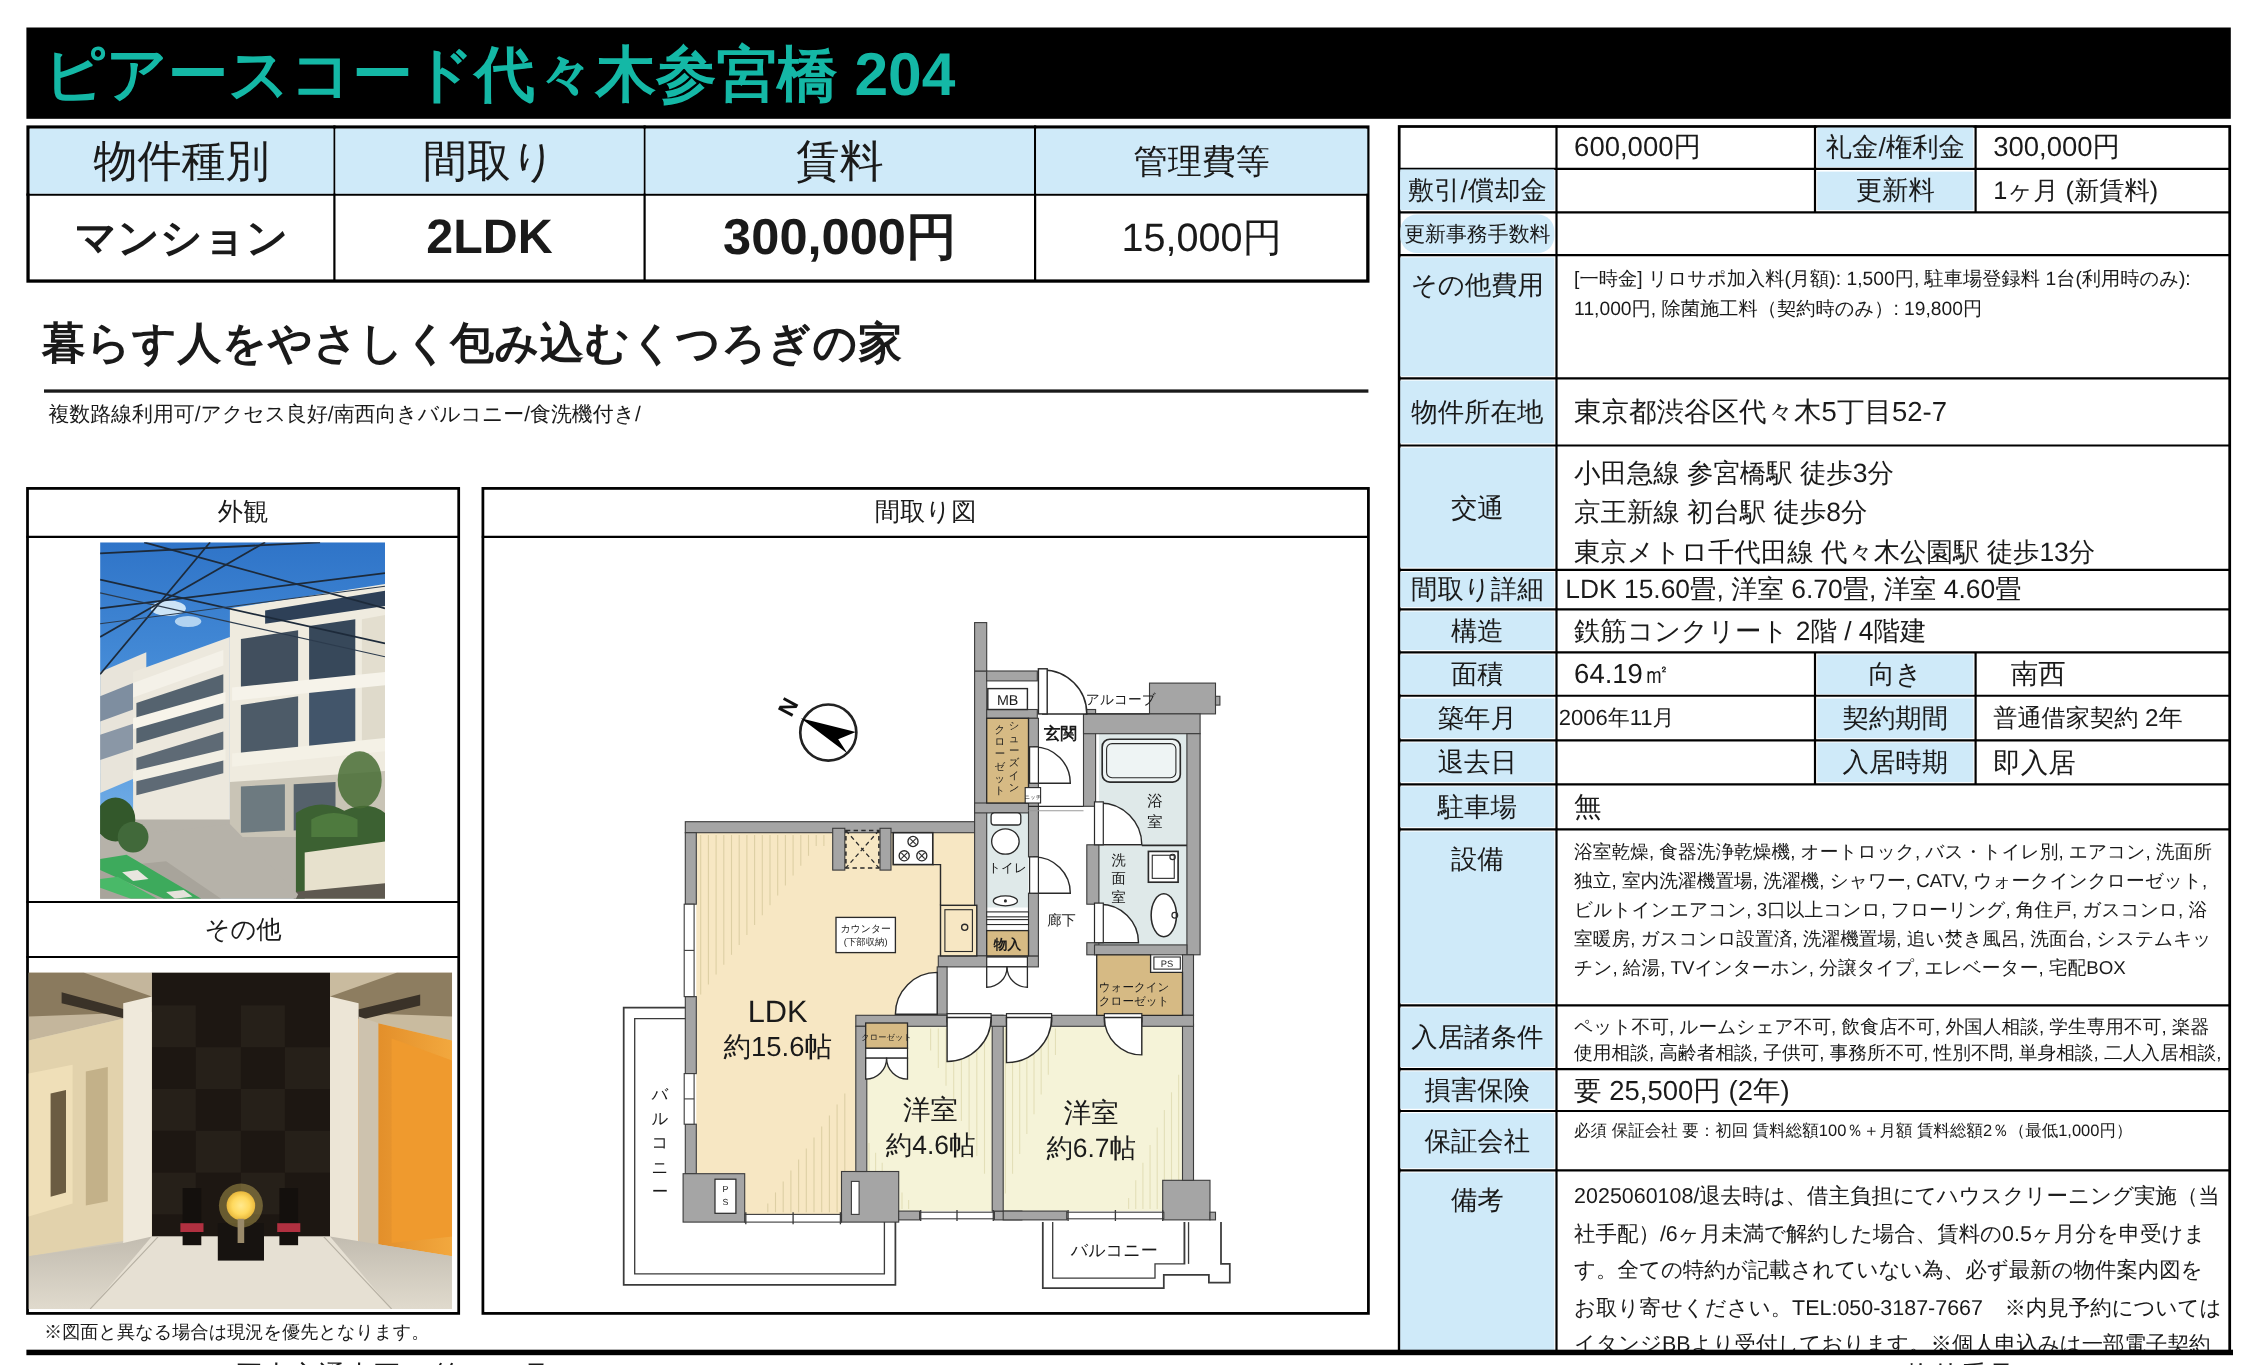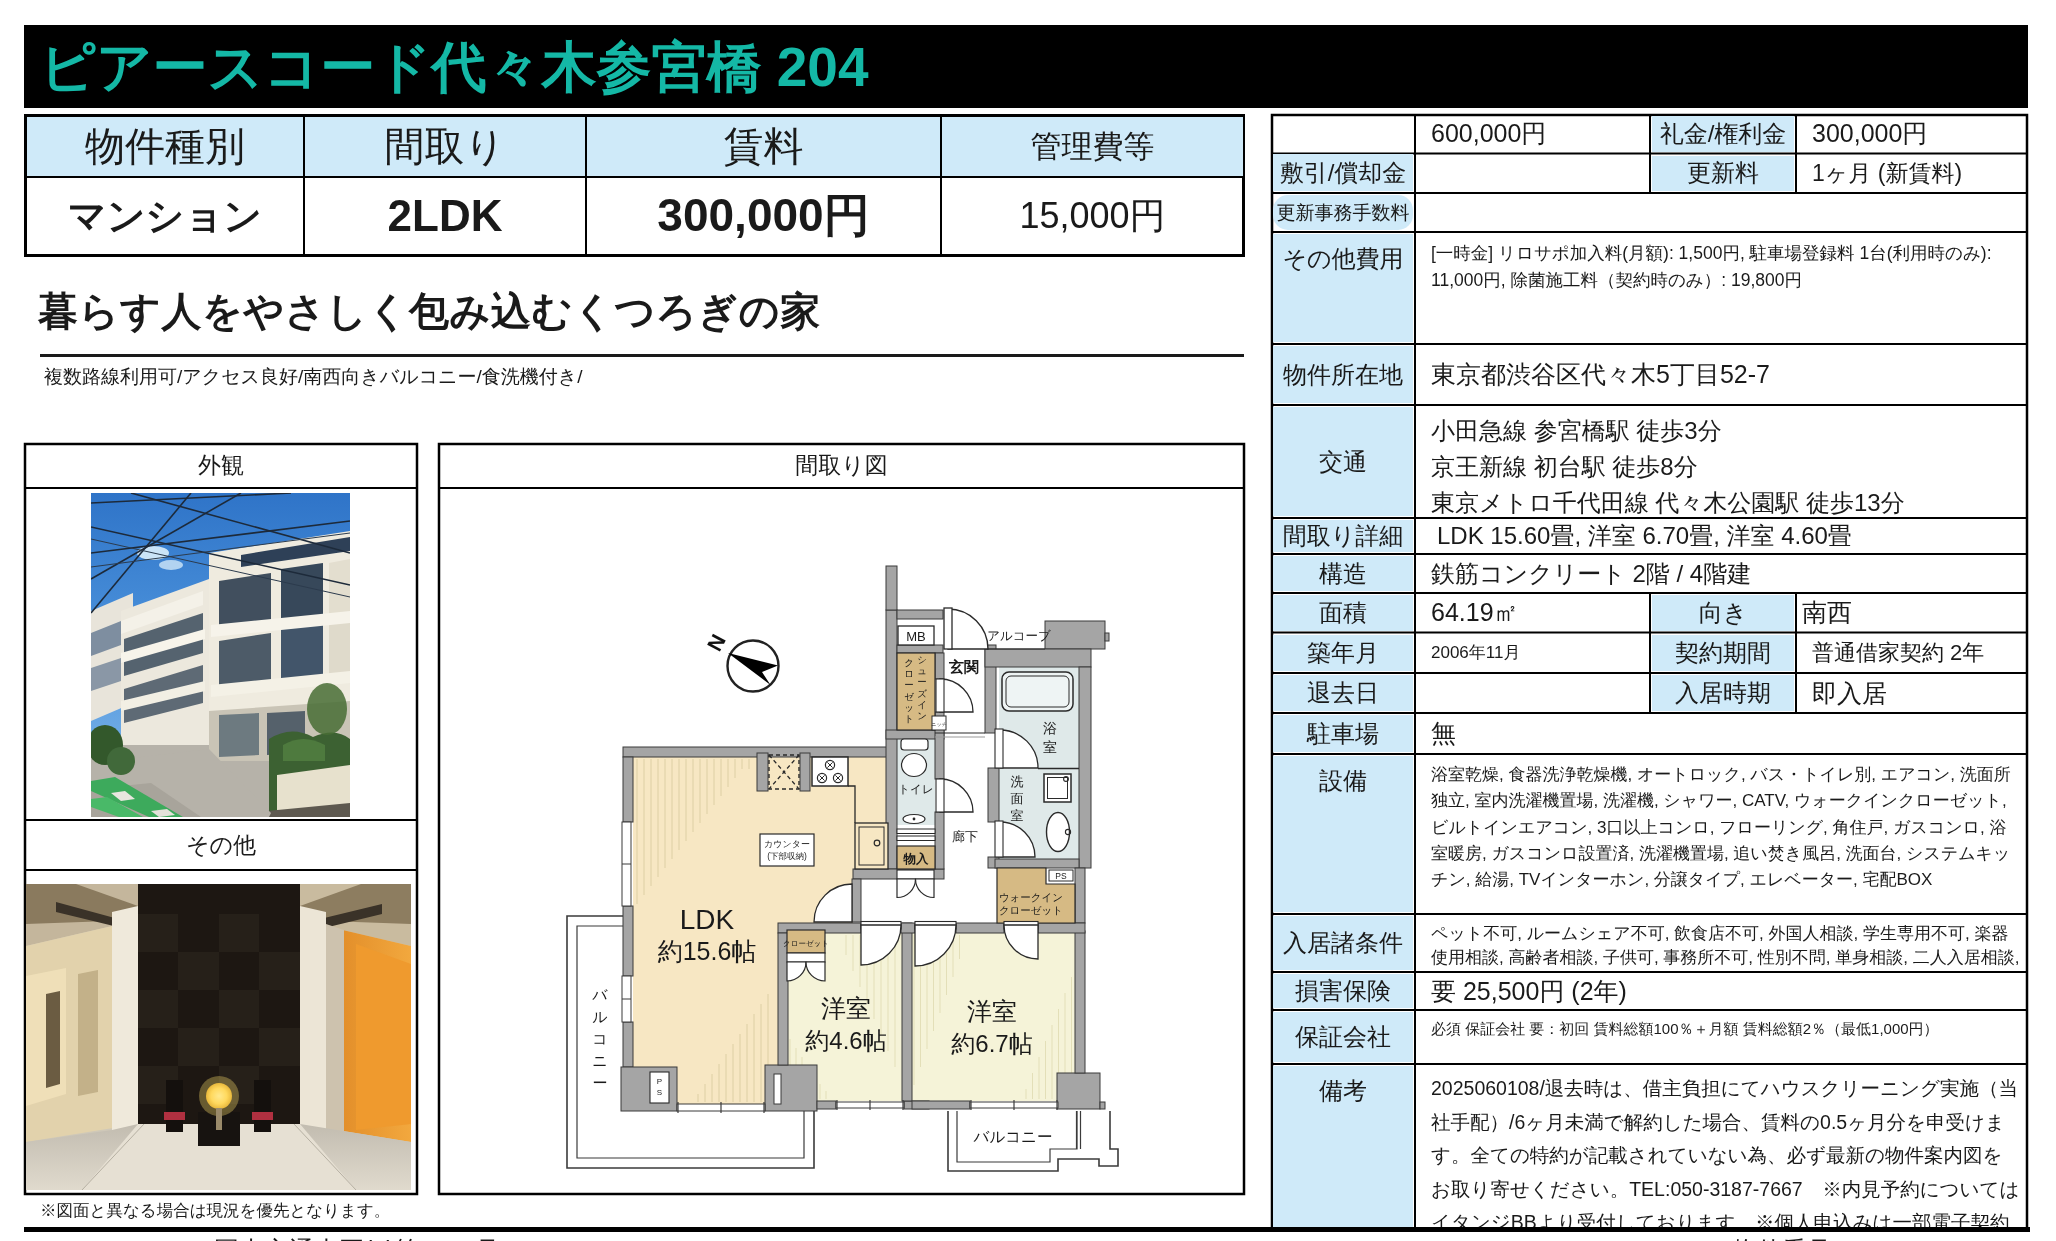--- a/index.html
+++ b/index.html
@@ -107,37 +107,37 @@
 <div class="abs ctr" style="left:1273px;top:346px;width:140px;height:57px;background:#cfeaf9;font-size:24px;white-space:nowrap;overflow:visible;">物件所在地</div>
 
 <div class="abs" style="left:1417px;top:346px;width:609px;height:57px;font-size:25px;overflow:hidden;box-sizing:border-box;display:flex;align-items:center;padding-left:14px;white-space:nowrap">東京都渋谷区代々木5丁目52-7</div>
 
 <div class="abs ctr" style="left:1273px;top:407px;width:140px;height:109px;background:#cfeaf9;font-size:24px;white-space:nowrap;overflow:visible;">交通</div>
 
 <div class="abs" style="left:1417px;top:407px;width:609px;height:109px;font-size:24px;line-height:36px;overflow:hidden;box-sizing:border-box;padding:6px 10px 0 14px">小田急線 参宮橋駅 徒歩3分<br>京王新線 初台駅 徒歩8分<br>東京メトロ千代田線 代々木公園駅 徒歩13分</div>
 
 <div class="abs ctr" style="left:1273px;top:520px;width:140px;height:32px;background:#cfeaf9;font-size:24px;white-space:nowrap;overflow:visible;">間取り詳細</div>
 
-<div class="abs" style="left:1417px;top:520px;width:609px;height:32px;font-size:24px;overflow:hidden;box-sizing:border-box;display:flex;align-items:center;padding-left:20px;white-space:nowrap">LDK 15.60畳, 洋室 6.70畳, 洋室 4.60畳</div>
+<div class="abs" style="left:1417px;top:520px;width:609px;height:32px;font-size:24px;overflow:hidden;box-sizing:border-box;display:flex;align-items:center;padding-left:6px;white-space:nowrap">LDK 15.60畳, 洋室 6.70畳, 洋室 4.60畳</div>
 
 <div class="abs ctr" style="left:1273px;top:556px;width:140px;height:35px;background:#cfeaf9;font-size:24px;white-space:nowrap;overflow:visible;">構造</div>
 
 <div class="abs" style="left:1417px;top:556px;width:609px;height:35px;font-size:24px;overflow:hidden;box-sizing:border-box;display:flex;align-items:center;padding-left:14px;white-space:nowrap">鉄筋コンクリート 2階 / 4階建</div>
 
 <div class="abs ctr" style="left:1273px;top:595px;width:140px;height:35.5px;background:#cfeaf9;font-size:24px;white-space:nowrap;overflow:visible;">面積</div>
 
 <div class="abs" style="left:1417px;top:595px;width:231px;height:35.5px;font-size:25px;overflow:hidden;box-sizing:border-box;display:flex;align-items:center;padding-left:14px;white-space:nowrap">64.19㎡</div>
 
 <div class="abs ctr" style="left:1652px;top:595px;width:142px;height:35.5px;background:#cfeaf9;font-size:24px;white-space:nowrap;overflow:visible;">向き</div>
 
-<div class="abs" style="left:1798px;top:595px;width:228px;height:35px;font-size:25px;overflow:hidden;box-sizing:border-box;display:flex;align-items:center;padding-left:4px;white-space:nowrap">南西</div>
+<div class="abs" style="left:1798px;top:595px;width:228px;height:35px;font-size:25px;overflow:hidden;box-sizing:border-box;display:flex;align-items:center;padding-left:30px;white-space:nowrap">南西</div>
 
 <div class="abs ctr" style="left:1273px;top:634.5px;width:140px;height:36.5px;background:#cfeaf9;font-size:24px;white-space:nowrap;overflow:visible;">築年月</div>
 
-<div class="abs" style="left:1417px;top:634.5px;width:231px;height:36.5px;font-size:17px;overflow:hidden;box-sizing:border-box;display:flex;align-items:center;padding-left:14px;white-space:nowrap">2006年11月</div>
+<div class="abs" style="left:1417px;top:634.5px;width:231px;height:36.5px;font-size:20px;overflow:hidden;box-sizing:border-box;display:flex;align-items:center;white-space:nowrap">2006年11月</div>
 
 <div class="abs ctr" style="left:1652px;top:634.5px;width:142px;height:36.5px;background:#cfeaf9;font-size:24px;white-space:nowrap;overflow:visible;">契約期間</div>
 
 <div class="abs" style="left:1798px;top:634.5px;width:228px;height:36.5px;font-size:22px;overflow:hidden;box-sizing:border-box;display:flex;align-items:center;padding-left:14px;white-space:nowrap">普通借家契約 2年</div>
 
 <div class="abs ctr" style="left:1273px;top:675px;width:140px;height:36px;background:#cfeaf9;font-size:24px;white-space:nowrap;overflow:visible;">退去日</div>
 
 <div class="abs ctr" style="left:1652px;top:675px;width:142px;height:36px;background:#cfeaf9;font-size:24px;white-space:nowrap;overflow:visible;">入居時期</div>
 
 <div class="abs" style="left:1798px;top:675px;width:228px;height:36px;font-size:25px;overflow:hidden;box-sizing:border-box;display:flex;align-items:center;padding-left:14px;white-space:nowrap">即入居</div>

